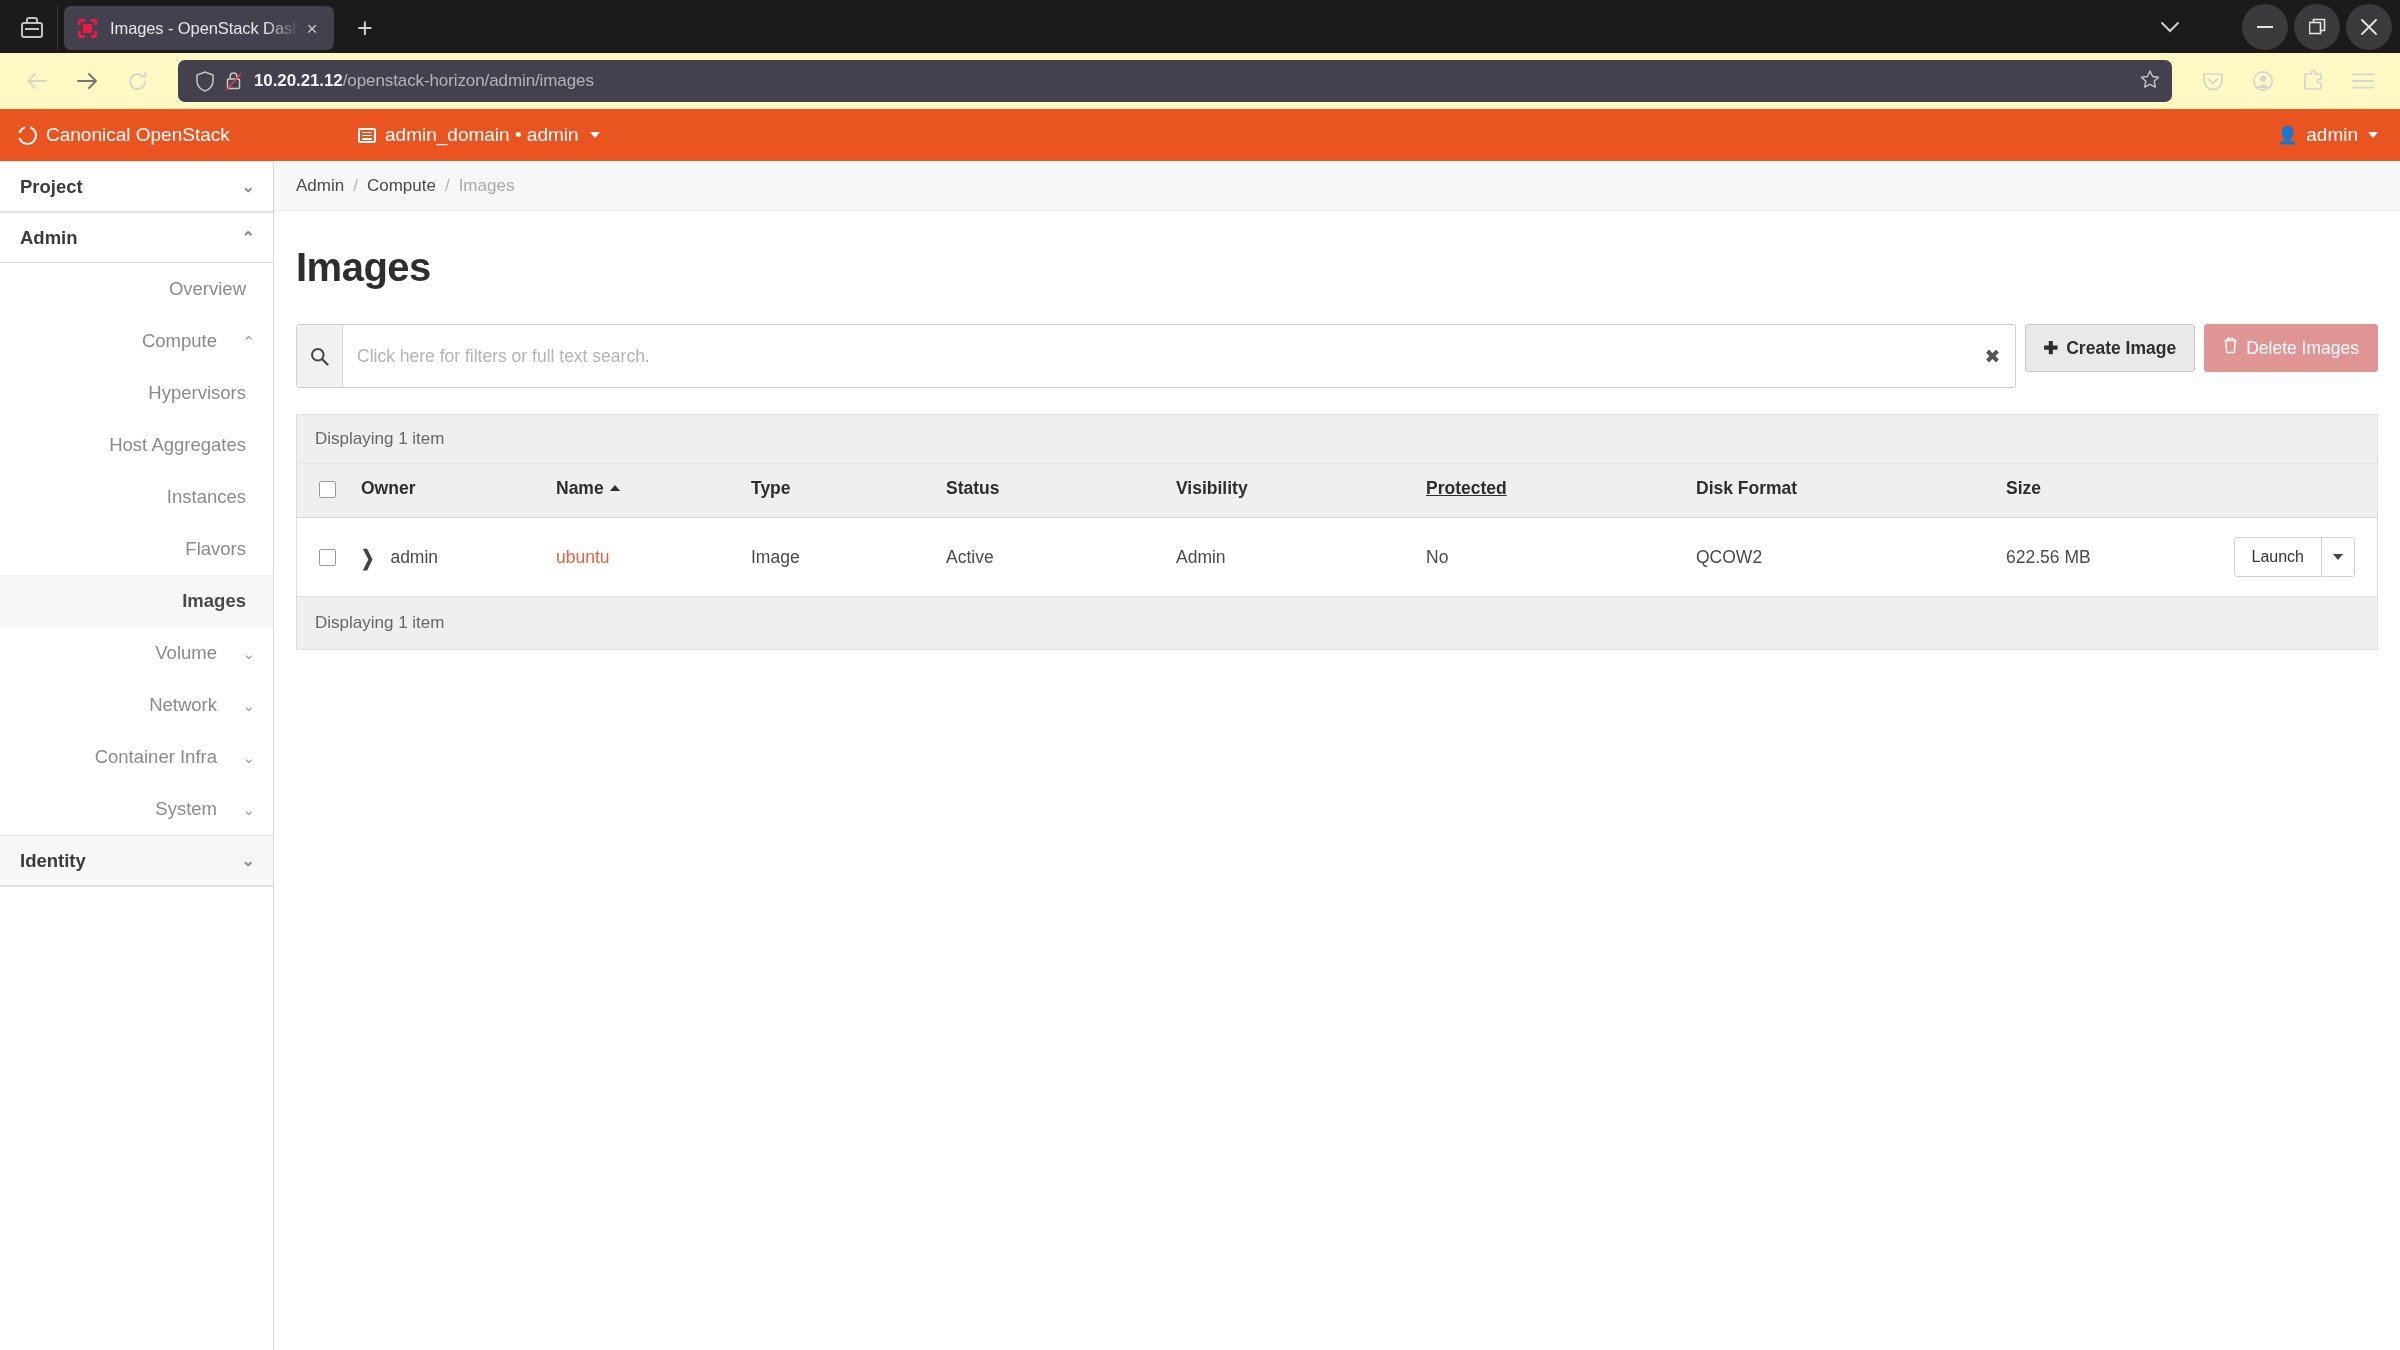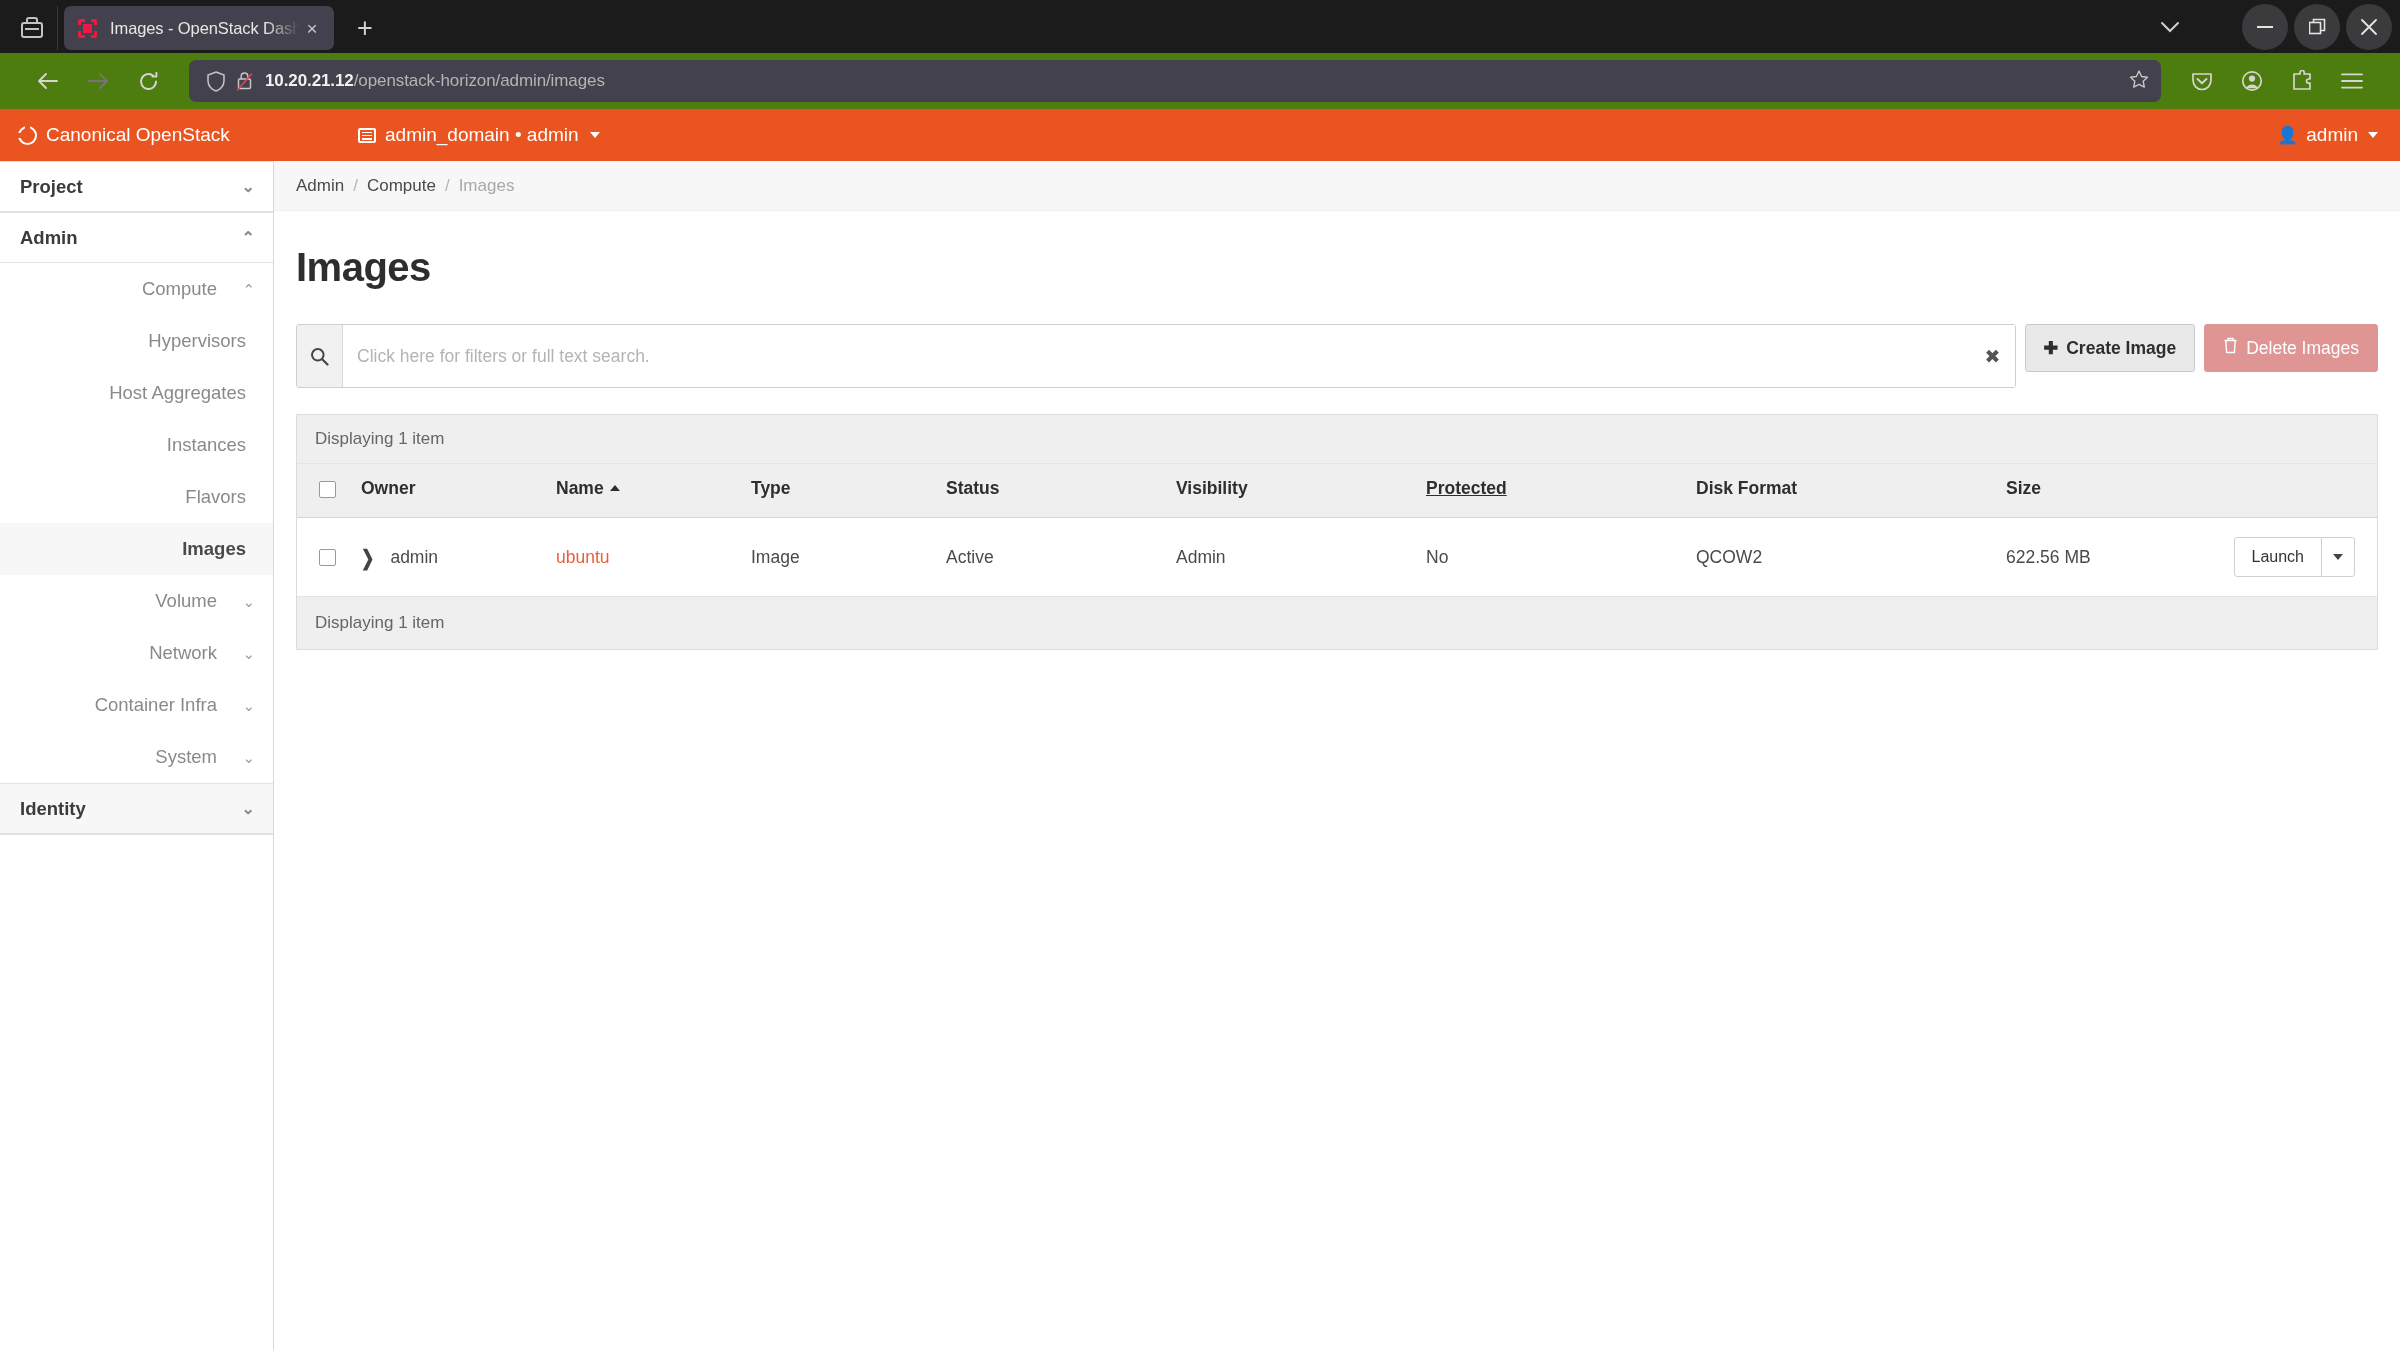--- a/index.html
+++ b/index.html
@@ -78,22 +78,22 @@
     width: 44px; height: 44px; display: flex; align-items: center; justify-content: center;
     color: #d0cfcd;
   }
   .win-btn {
     width: 46px; height: 46px; border-radius: 50%; background: #3b3a3c;
     display: flex; align-items: center; justify-content: center; color: #e6e4e1;
   }
   .win-btn.spacer-left { margin-left: 44px; }
 
   .navbar {
-    height: 56px; background: #4d7c0f; display: flex; align-items: center;
-    padding: 0 25px; flex: 0 0 56px; gap: 4px; position: relative;
+    height: 56px; background: #fef9c3; display: flex; align-items: center;
+    padding: 0 14px; flex: 0 0 56px; gap: 4px; position: relative;
   }
   .nav-btn {
     width: 46px; height: 46px; border-radius: 6px; display: flex;
     align-items: center; justify-content: center; color: #d7d5d3;
   }
   .nav-btn.dim { color: #76747a; }
 
   .urlbar {
     flex: 1; height: 42px; background: #42414d; border-radius: 7px;
     display: flex; align-items: center; padding: 0 14px; margin: 0 14px;
@@ -433,20 +433,23 @@
         <div class="sb-group on-white">
           <span>Project</span>
           <span class="gchev chev-dn"></span>
         </div>
 
         <div class="sb-group on-white">
           <span>Admin</span>
           <span class="gchev chev-up"></span>
         </div>
 
+        <div class="sb-item">
+          <span>Overview</span>
+        </div>
         <div class="sb-item has-chev">
           <span>Compute</span>
           <span class="chev chev-up"></span>
         </div>
         <div class="sb-item">
           <span>Hypervisors</span>
         </div>
         <div class="sb-item">
           <span>Host Aggregates</span>
         </div>

